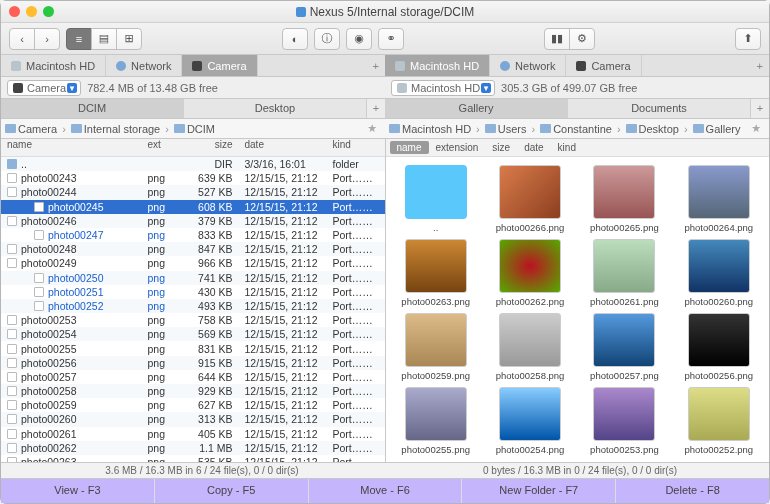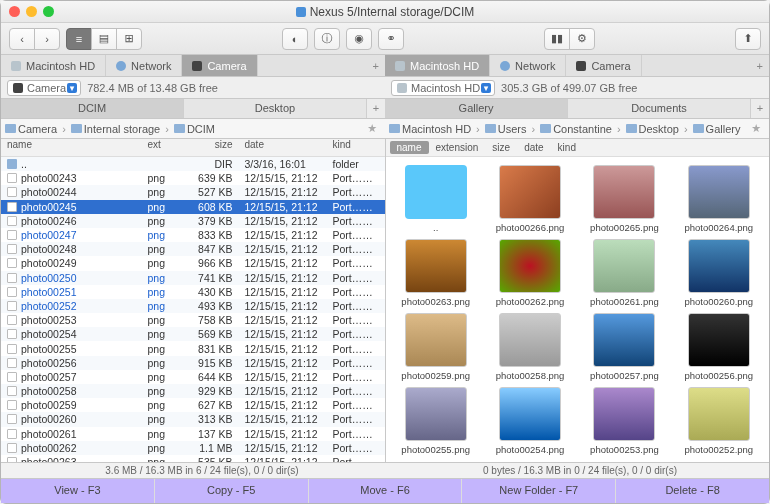--- a/index.html
+++ b/index.html
@@ -65,21 +65,21 @@
 .list-header .col,.row .col { padding:0 6px; overflow:hidden; text-overflow:ellipsis; white-space:nowrap; }
 .col.name { flex:2.2; }
 .col.ext { width:42px; }
 .col.size { width:55px; text-align:right; }
 .col.date { width:88px; }
 .col.kind { width:58px; }
 .list-body { flex:1; overflow:auto; font-size:10.5px; }
 .row { display:flex; height:14.2px; align-items:center; }
 .row:nth-child(odd){ background:#f6f9fc; }
 .row.sel { background:#2f6fcf; color:#fff; }
-.row.mark .col.name,.row.mark .col.ext { color:#1a5fce; }
+.row.mark .col.name,.row.mark .col.ext { color:#1a5fce;margin-left:27px; }
 .row.sel.mark .col.name,.row.sel.mark .col.ext{ color:#fff;}
 .row .fi { width:10px;height:10px;display:inline-block;margin-right:4px;vertical-align:-1px;}
 .row .fi.doc{ background:#fff;border:1px solid #bbb;border-radius:1px;}
 .row .fi.dir{ background:#8fb2d8;border-radius:1px;}
 
 
 .grid-header { height:18px; display:flex; background:#f2f2f2; border-bottom:1px solid #ddd; font-size:10px; color:#555; align-items:center;}
 .grid-header .gh { padding:0 7px; }
 .grid-header .gh.active { background:#9a9a9a;color:#fff;border-radius:2px;margin-left:4px;padding:1px 7px;}
 .grid-body { flex:1; overflow:auto; padding:8px 4px; }
@@ -353,21 +353,21 @@
           <div class="row">
             <div class="col name"><span class="fi doc"></span>photo00260</div>
             <div class="col ext">png</div>
             <div class="col size">313 KB</div>
             <div class="col date">12/15/15, 21:12</div>
             <div class="col kind">Port…age</div>
           </div>
           <div class="row">
             <div class="col name"><span class="fi doc"></span>photo00261</div>
             <div class="col ext">png</div>
-            <div class="col size">137 KB</div>
+            <div class="col size">405 KB</div>
             <div class="col date">12/15/15, 21:12</div>
             <div class="col kind">Port…age</div>
           </div>
           <div class="row">
             <div class="col name"><span class="fi doc"></span>photo00262</div>
             <div class="col ext">png</div>
             <div class="col size">1.1 MB</div>
             <div class="col date">12/15/15, 21:12</div>
             <div class="col kind">Port…age</div>
           </div>

